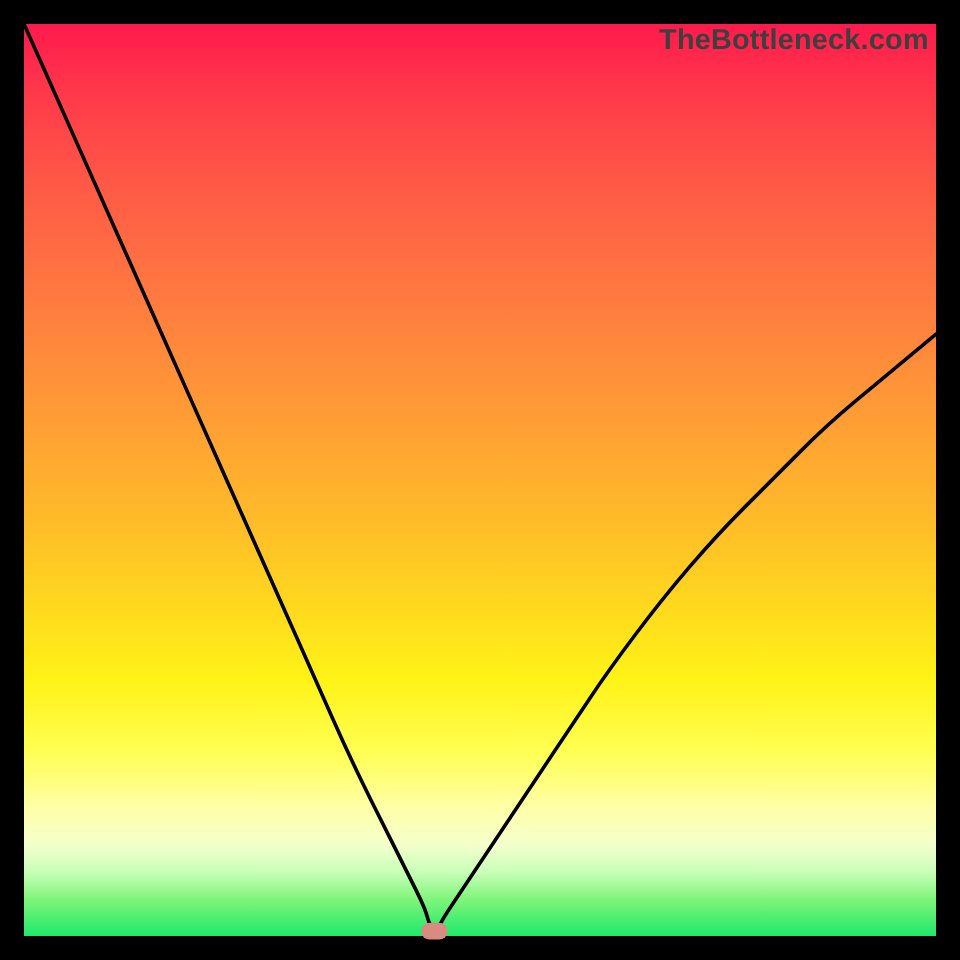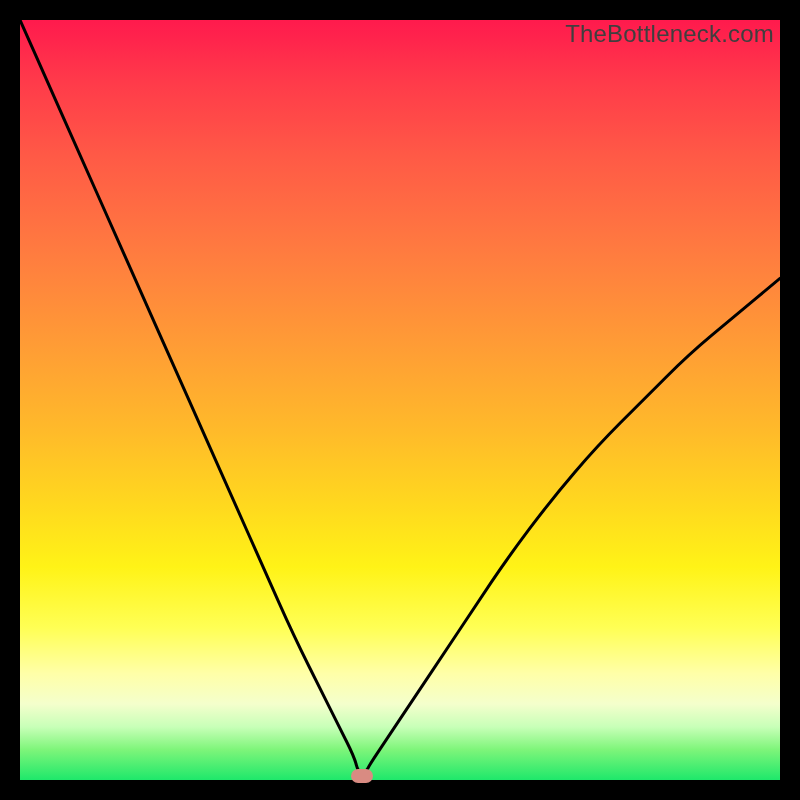--- a/index.html
+++ b/index.html
@@ -40,21 +40,21 @@
       #f4ffcc 90%,
       #c8ffb8 93%,
       #7ef57a 96%,
       #1ee86b 100%);
   }
   .watermark {
     position: absolute;
     top: 0;
     right: 6px;
     font-size: 24px;
-    font-weight: 400;
+    font-weight: 700;
     color: #3f3f3f;
     letter-spacing: 0.2px;
     text-align: center;
   }
   svg.curve {
     position: absolute;
     left: 0;
     top: 0;
     width: 760px;
     height: 760px;

